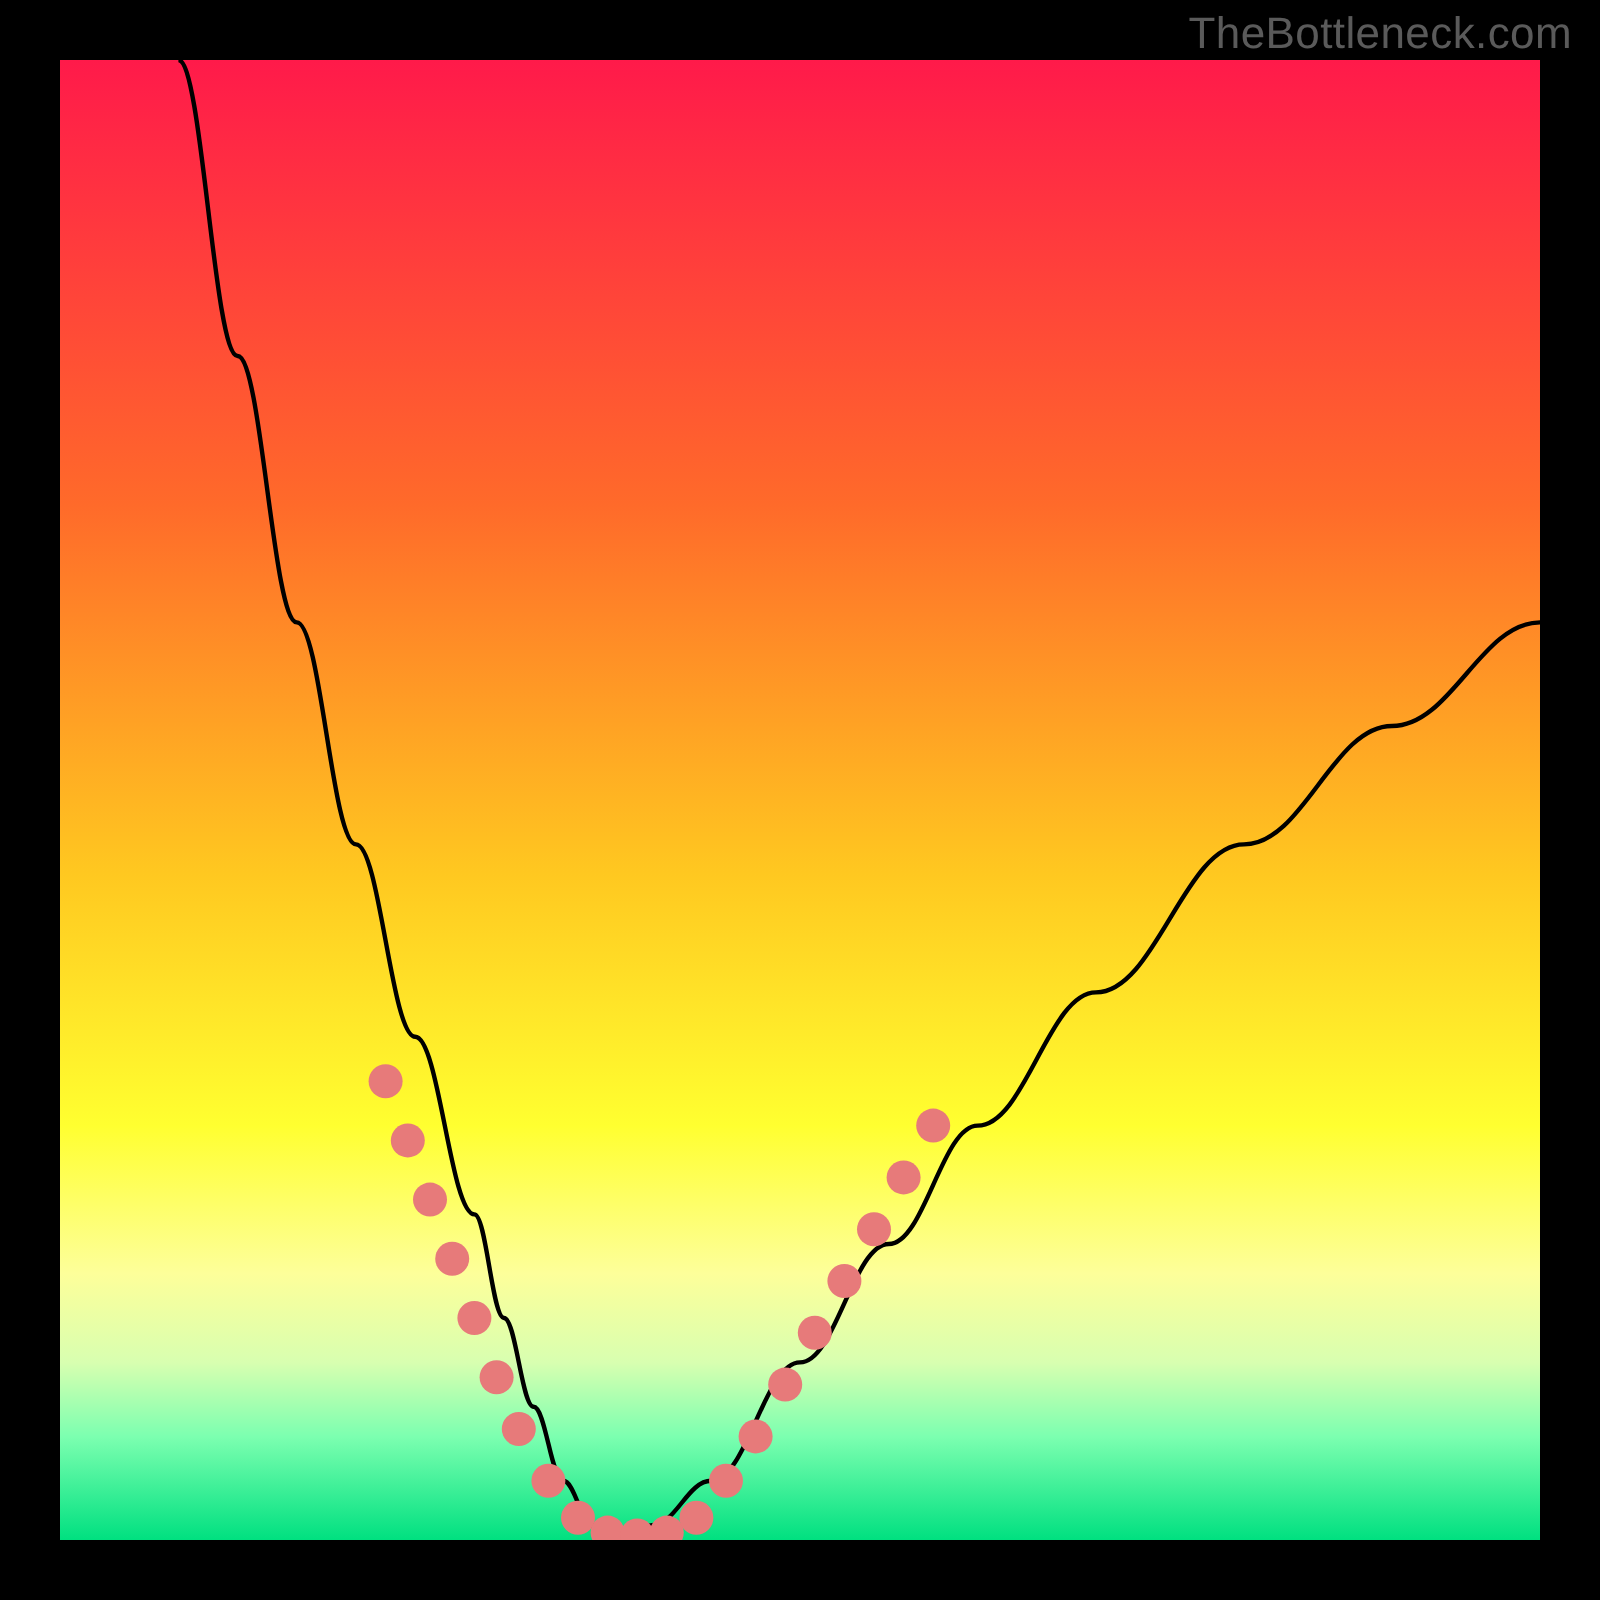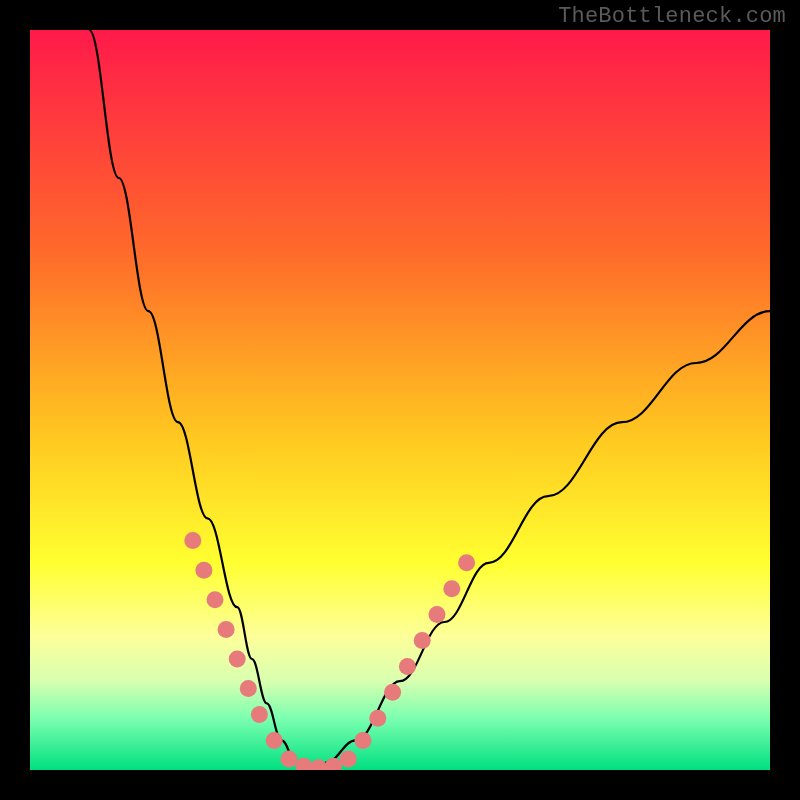--- a/index.html
+++ b/index.html
@@ -13,21 +13,20 @@
   }
   .watermark {
     position: absolute;
     top: 4px;
     right: 14px;
     color: #5a5a5a;
     font-size: 22px;
     font-weight: 500;
     z-index: 10;
     letter-spacing: 0.2px;
-    font-family: Liberation Mono, monospace;
   }
   .frame {
     position: absolute;
     top: 30px;
     left: 30px;
     width: 740px;
     height: 740px;
     background: #000;
   }
   svg {

